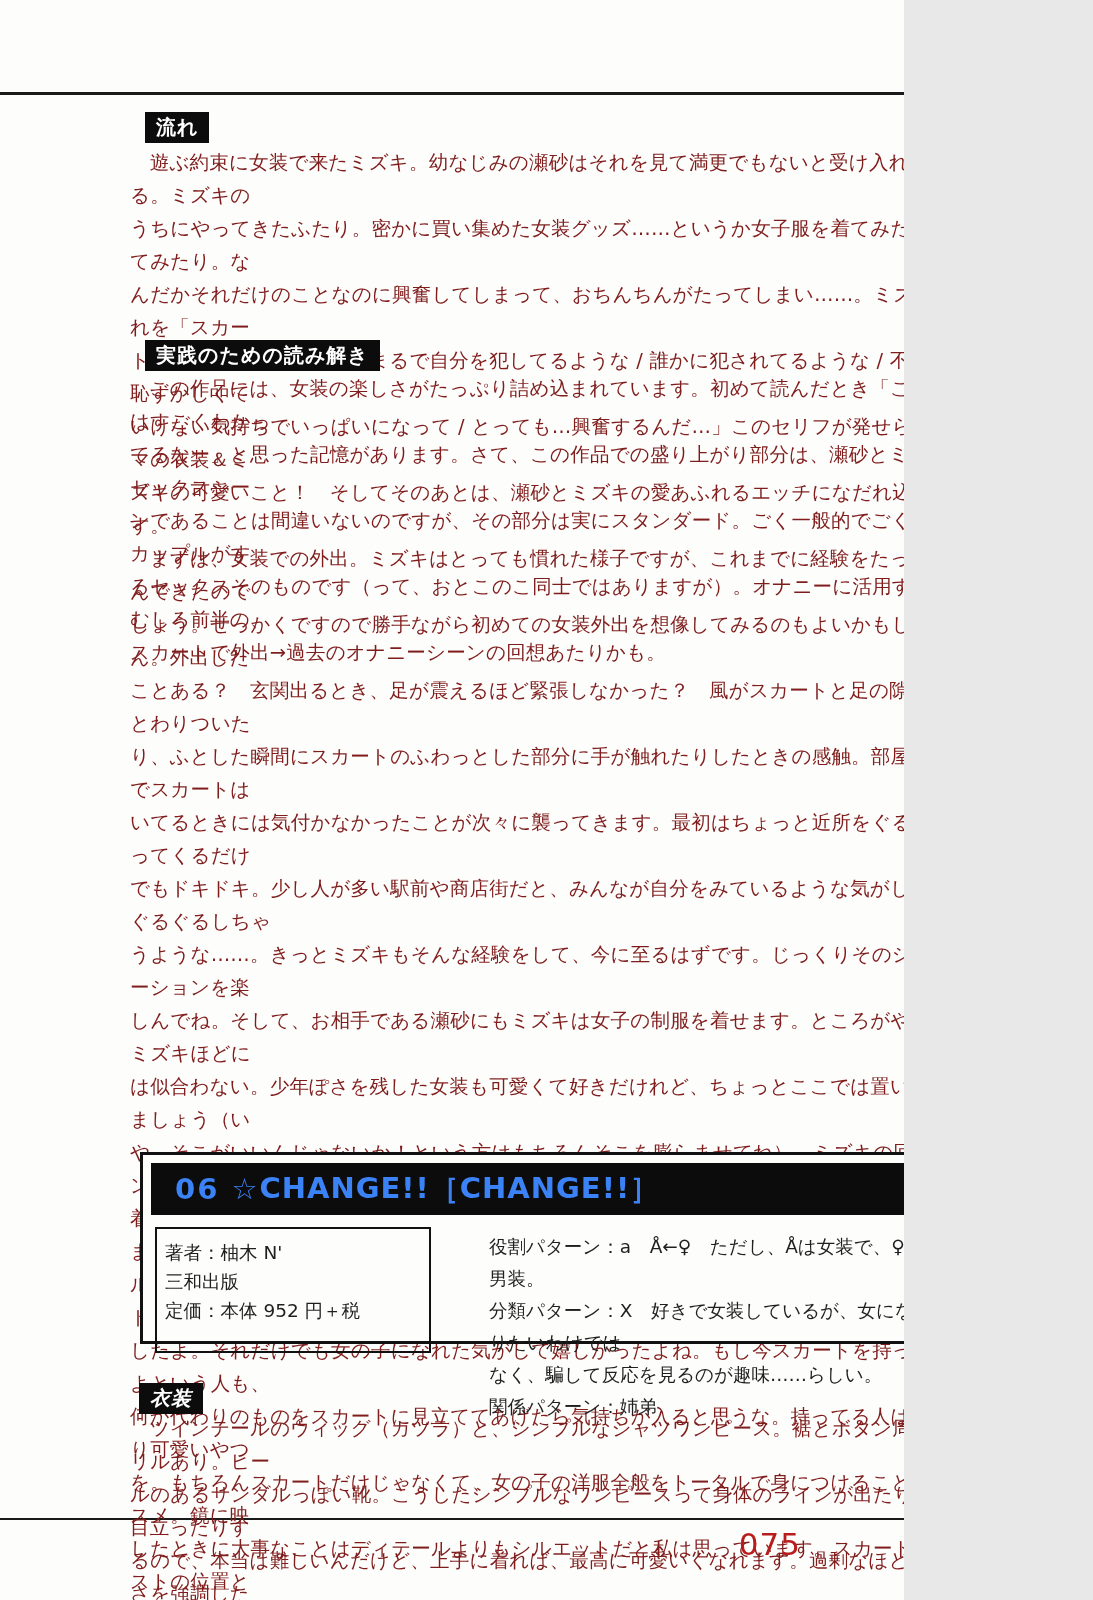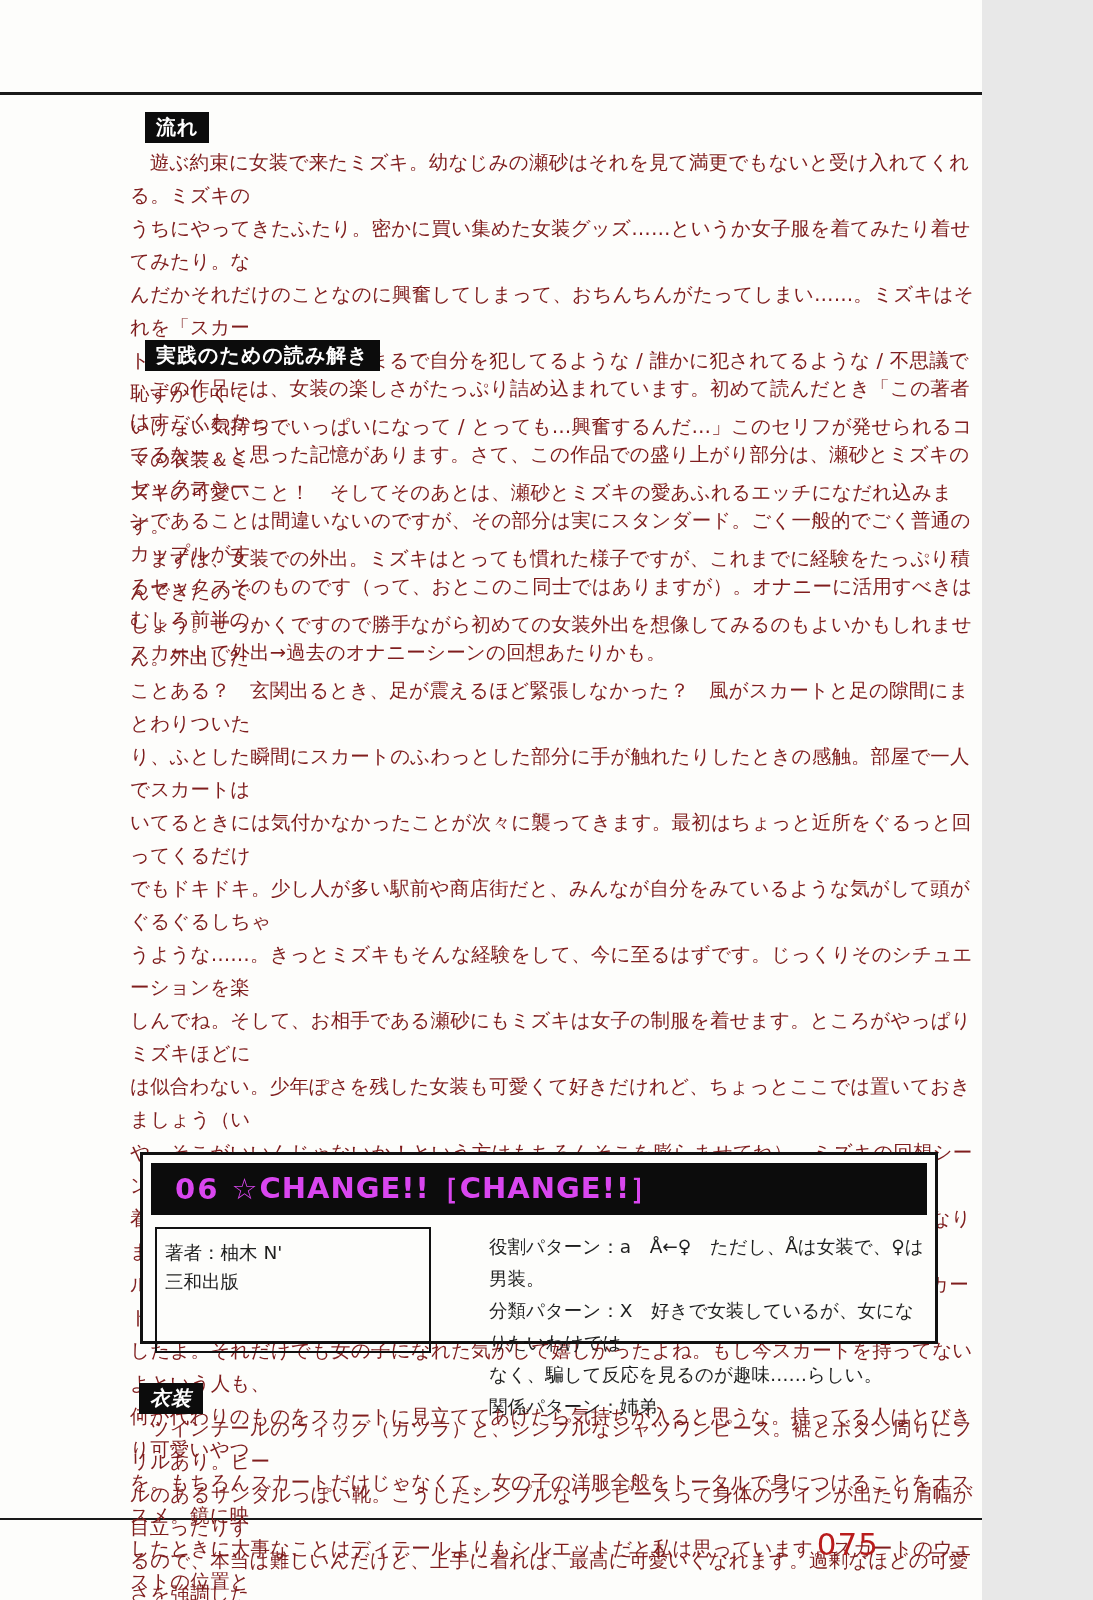--- a/index.html
+++ b/index.html
@@ -1,18 +1,18 @@
 <!DOCTYPE html>
 <html><head>
 <meta charset="utf-8">
 <style>
   html, body { margin: 0; padding: 0; background: #e8e8e8; }
   .page {
     position: relative;
-    width: 982px;
+    width: 904px;
     height: 1600px;
     background: #fdfdfb;
     font-family: "DejaVu Sans", sans-serif;
     color: #1f1f1f;
     overflow: hidden;
   }
   
   .rule-top    { position: absolute; left: 0; top: 92px;  width: 1093px; height: 3px; background: #1a1a1a; }
   .rule-bottom { position: absolute; left: 0; top: 1518px; width: 1093px; height: 2px; background: #1a1a1a; }
   .rule-right  { position: absolute; left: 1016px; top: 92px; width: 2px; height: 1508px; background: #1a1a1a; }
@@ -53,21 +53,21 @@
     background: #fdfdfb;
     box-sizing: border-box;
   }
   .book-title-bar {
     position: absolute;
     left: 8px;
     top: 8px;
     width: 776px;
     height: 52px;
     background: #0c0c0c;
-    color: #d946ef;
+    color: #3b82f6;
     display: flex;
     align-items: center;
   }
   .book-title-bar .num {
     font-size: 29px;
     font-weight: bold;
     margin-left: 24px;
     letter-spacing: 2px;
     white-space: nowrap;
   }
@@ -157,20 +157,21 @@
 
   <div class="book-box">
     <div class="book-title-bar">
       <span class="num">06 ☆</span>
       <span class="title">CHANGE!!［CHANGE!!］</span>
     </div>
 
     <div class="book-meta">
       <div>著者：柚木 N'</div>
       <div>三和出版</div>
+      <div>定価：本体 952 円＋税</div>
     </div>
 
     <div class="book-patterns">
       <div class="pattern-line">役割パターン：a　Å←♀　ただし、Åは女装で、♀は男装。</div>
       <div class="pattern-line">分類パターン：X　好きで女装しているが、女になりたいわけでは
 なく、騙して反応を見るのが趣味……らしい。</div>
       <div class="pattern-line">関係パターン：姉弟</div>
     </div>
   </div>
 

